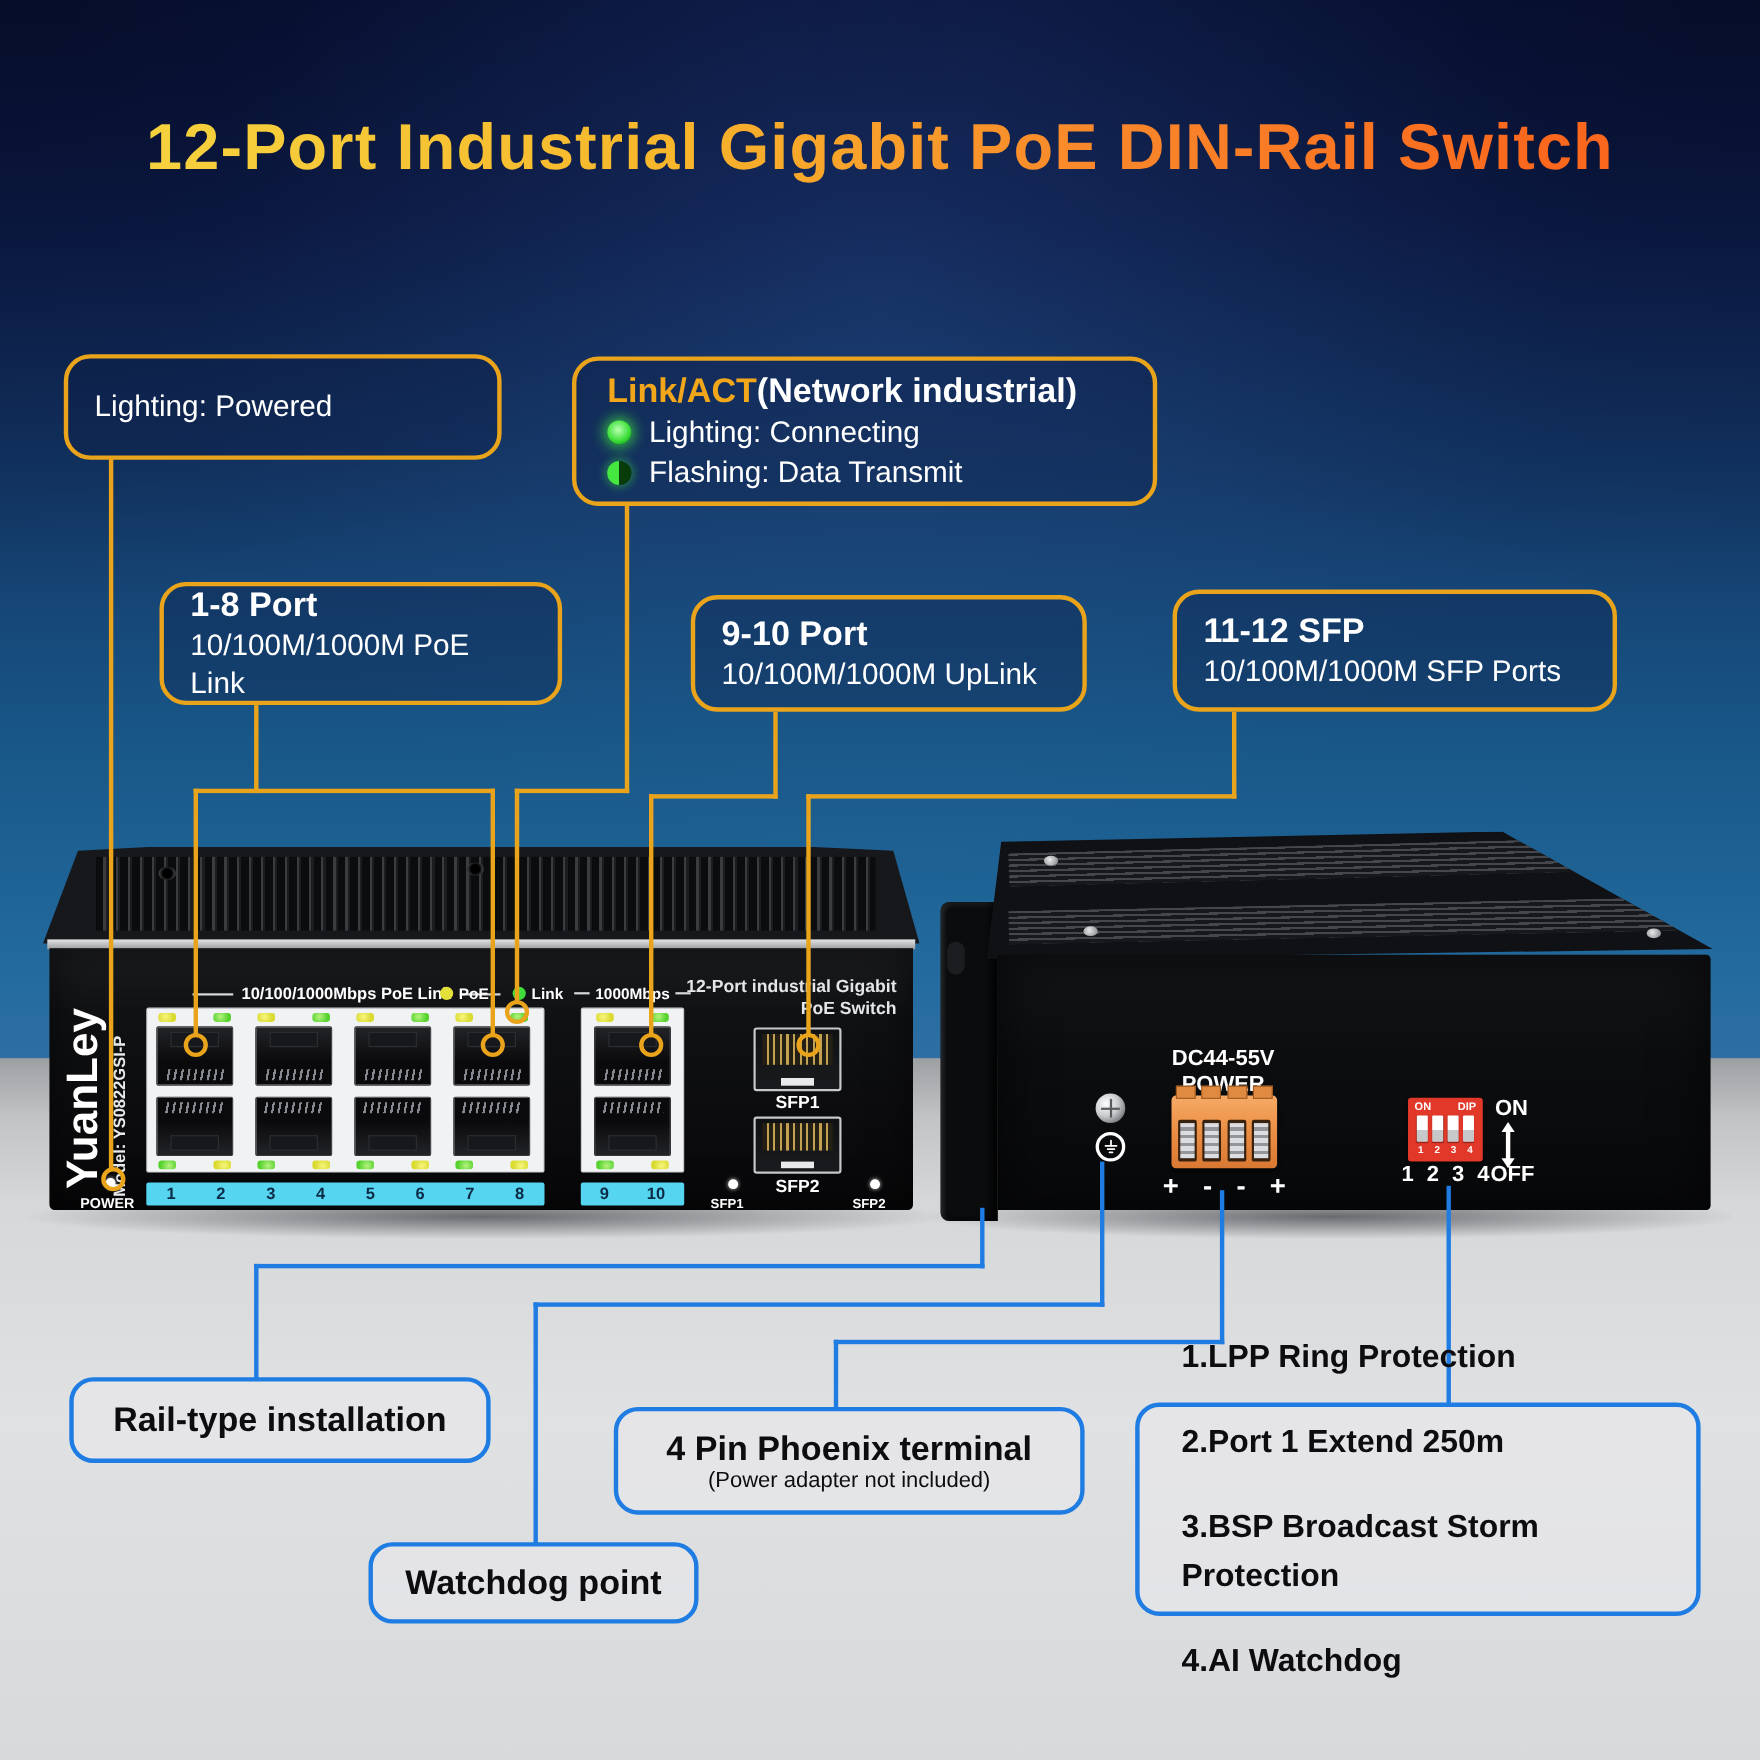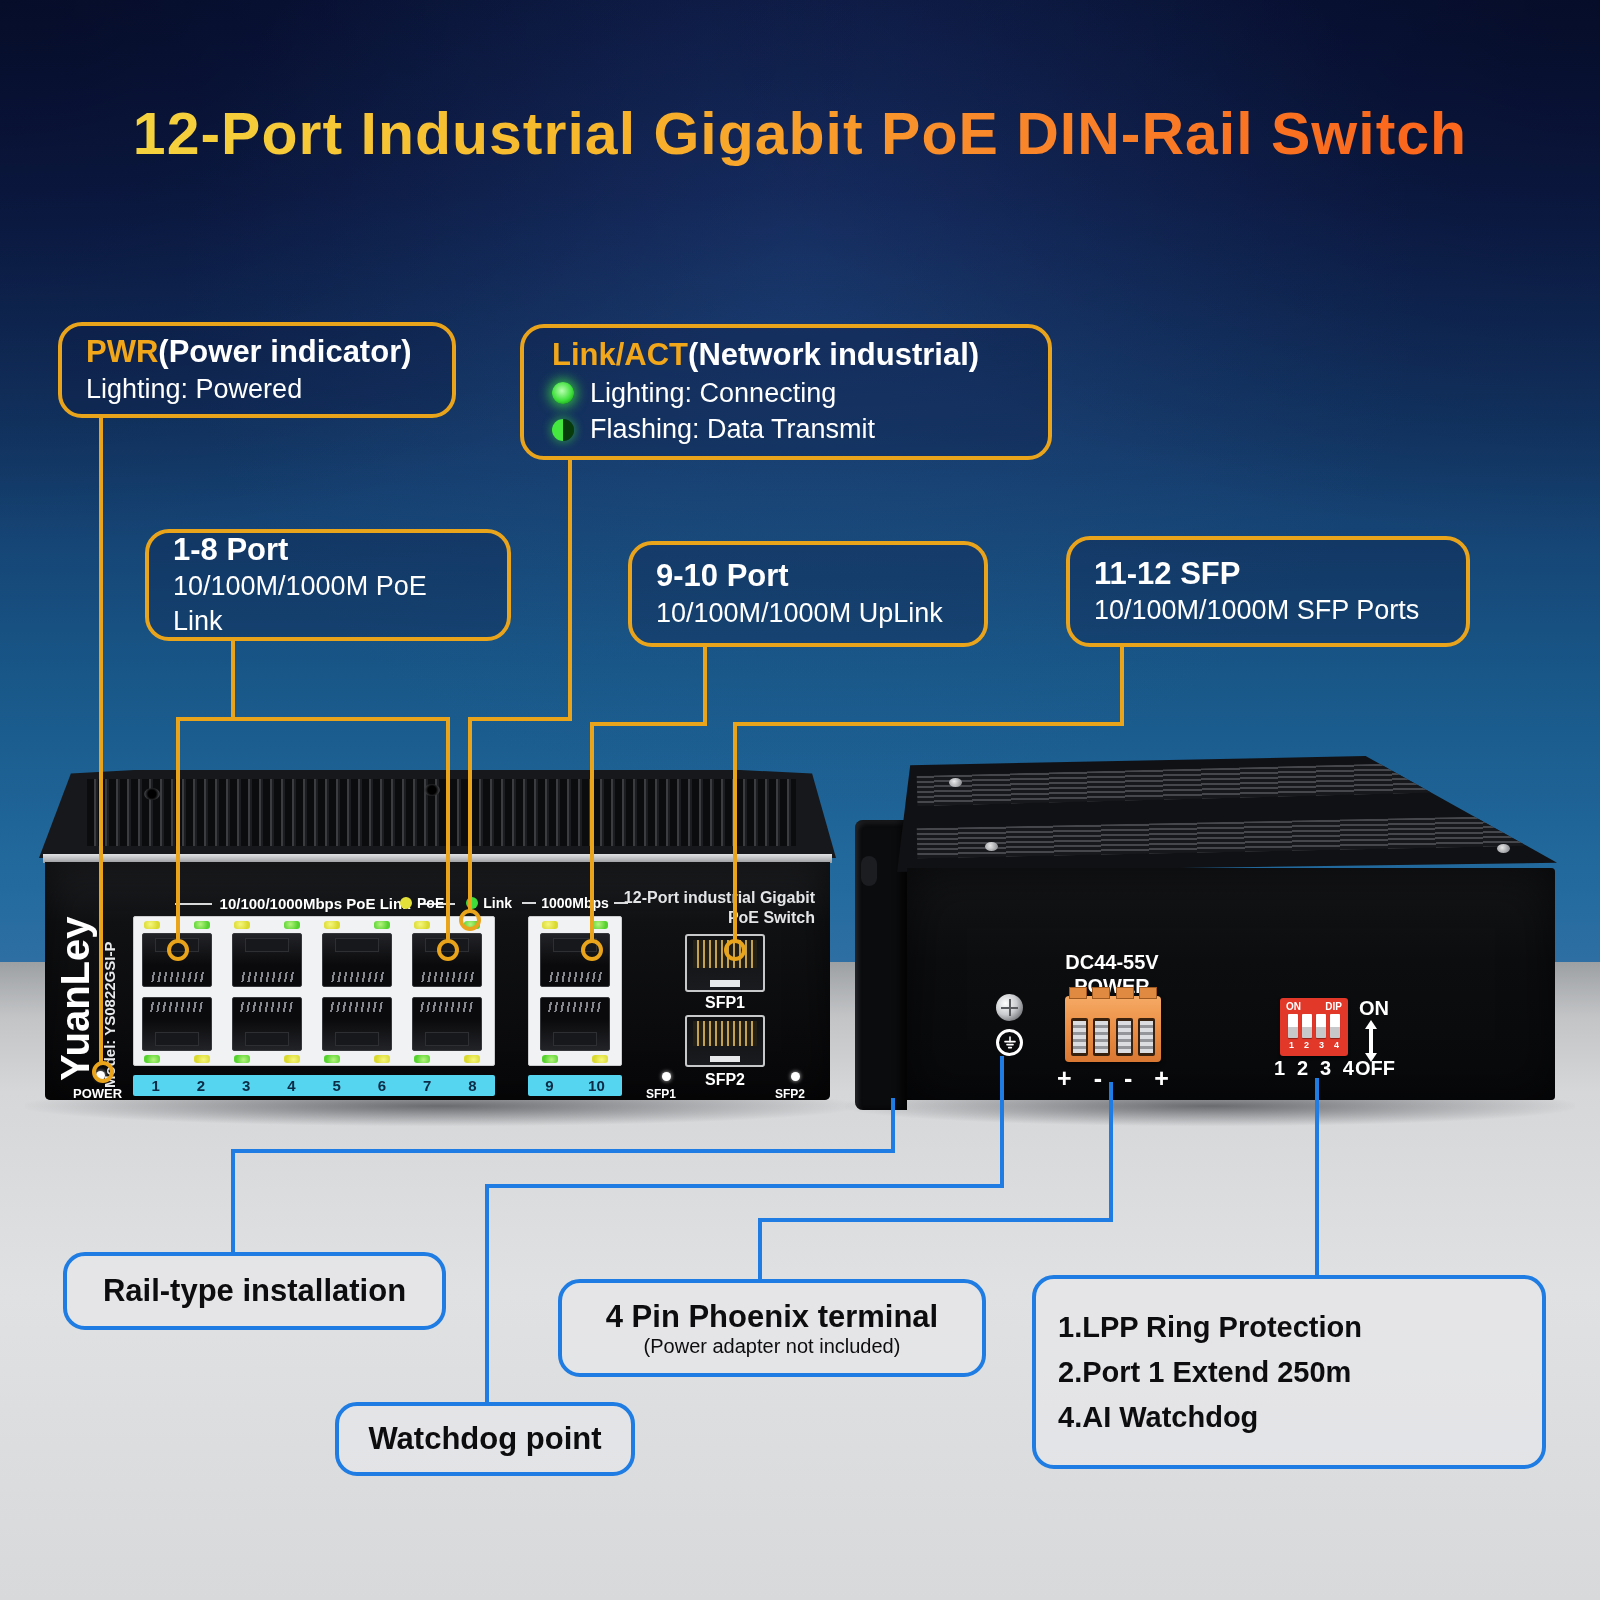--- a/index.html
+++ b/index.html
@@ -46,21 +46,21 @@
   .oring{position:absolute;width:22px;height:22px;border:4px solid #e9a41c;border-radius:50%;
     box-sizing:border-box;z-index:41;}
 
   
   .bbox{position:absolute;border:4px solid #1e7ce2;border-radius:22px;background:rgba(233,234,236,0.55);
     box-sizing:border-box;color:#0d0d0f;display:flex;flex-direction:column;justify-content:center;
     align-items:center;z-index:42;}
   .bbox .btitle{font-size:31px;font-weight:bold;}
   .bbox .bsub{font-size:20px;}
   #box-features{align-items:flex-start;padding:14px 22px;}
-  #box-features p{margin:0;font-size:29px;font-weight:bold;line-height:45px;}
+  #box-features p{margin:16px;font-size:29px;font-weight:bold;line-height:45px;}
 
   
   .dev{position:absolute;z-index:20;}
   #dev-front{left:45px;top:770px;width:785px;height:335px;}
   .df-top{position:absolute;left:-6px;top:0;width:797px;height:88px;background:#17181b;
     clip-path:polygon(4% 4%,12% 0,88% 0,97% 4%,100% 100%,0 100%);
     }
   .df-top .fins{position:absolute;left:6%;right:5%;top:10%;bottom:14%;
     background:repeating-linear-gradient(90deg,#0b0c0e 0 7px,#3a3c40 7px 9px,#1c1d20 9px 11px);}
   .screwhole{position:absolute;width:16px;height:12px;border-radius:50%;
@@ -179,23 +179,20 @@
 <div id="stage">
 
   <div class="bg-wall"></div>
   <div class="bg-surface"></div>
   <div id="shadow-left" class="floor-shadow"></div>
   <div id="shadow-right" class="floor-shadow"></div>
 
   <div class="title">12-Port Industrial Gigabit PoE DIN-Rail Switch</div>
 
   <div class="gbox" style="left:58px;top:322px;width:398px;height:96px;">
-    <div class="gtitle">
-      <span class="hl">PWR</span><span>(Power indicator)</span>
-    </div>
     <div class="gdesc">Lighting: Powered</div>
   </div>
 
   <div class="gbox" style="left:520px;top:324px;width:532px;height:136px;padding-left:28px;">
     <div class="gtitle">
       <span class="hl">Link/ACT</span><span>(Network industrial)</span>
     </div>
     <div class="led-row">
       <span class="led-dot led-solid"></span>
       <span>Lighting: Connecting</span>
@@ -269,20 +266,21 @@
     <div class="bsub">(Power adapter not included)</div>
   </div>
 
   <div class="bbox" style="left:335px;top:1402px;width:300px;height:74px;">
     <div class="btitle">Watchdog point</div>
   </div>
 
   <div class="bbox" id="box-features" style="left:1032px;top:1275px;width:514px;height:194px;">
       <p>1.LPP Ring Protection</p>
       <p>2.Port 1 Extend 250m</p>
+      <p>3.BSP Broadcast Storm Protection</p>
       <p>4.AI Watchdog</p>
     </div>
 
   <div class="dev" id="dev-front">
     <div class="df-top">
       <div class="fins"></div>
       <div class="screwhole" style="left:105px;top:18px;"></div>
       <div class="screwhole" style="left:385px;top:14px;"></div>
     </div>
     <div class="df-edge"></div>

